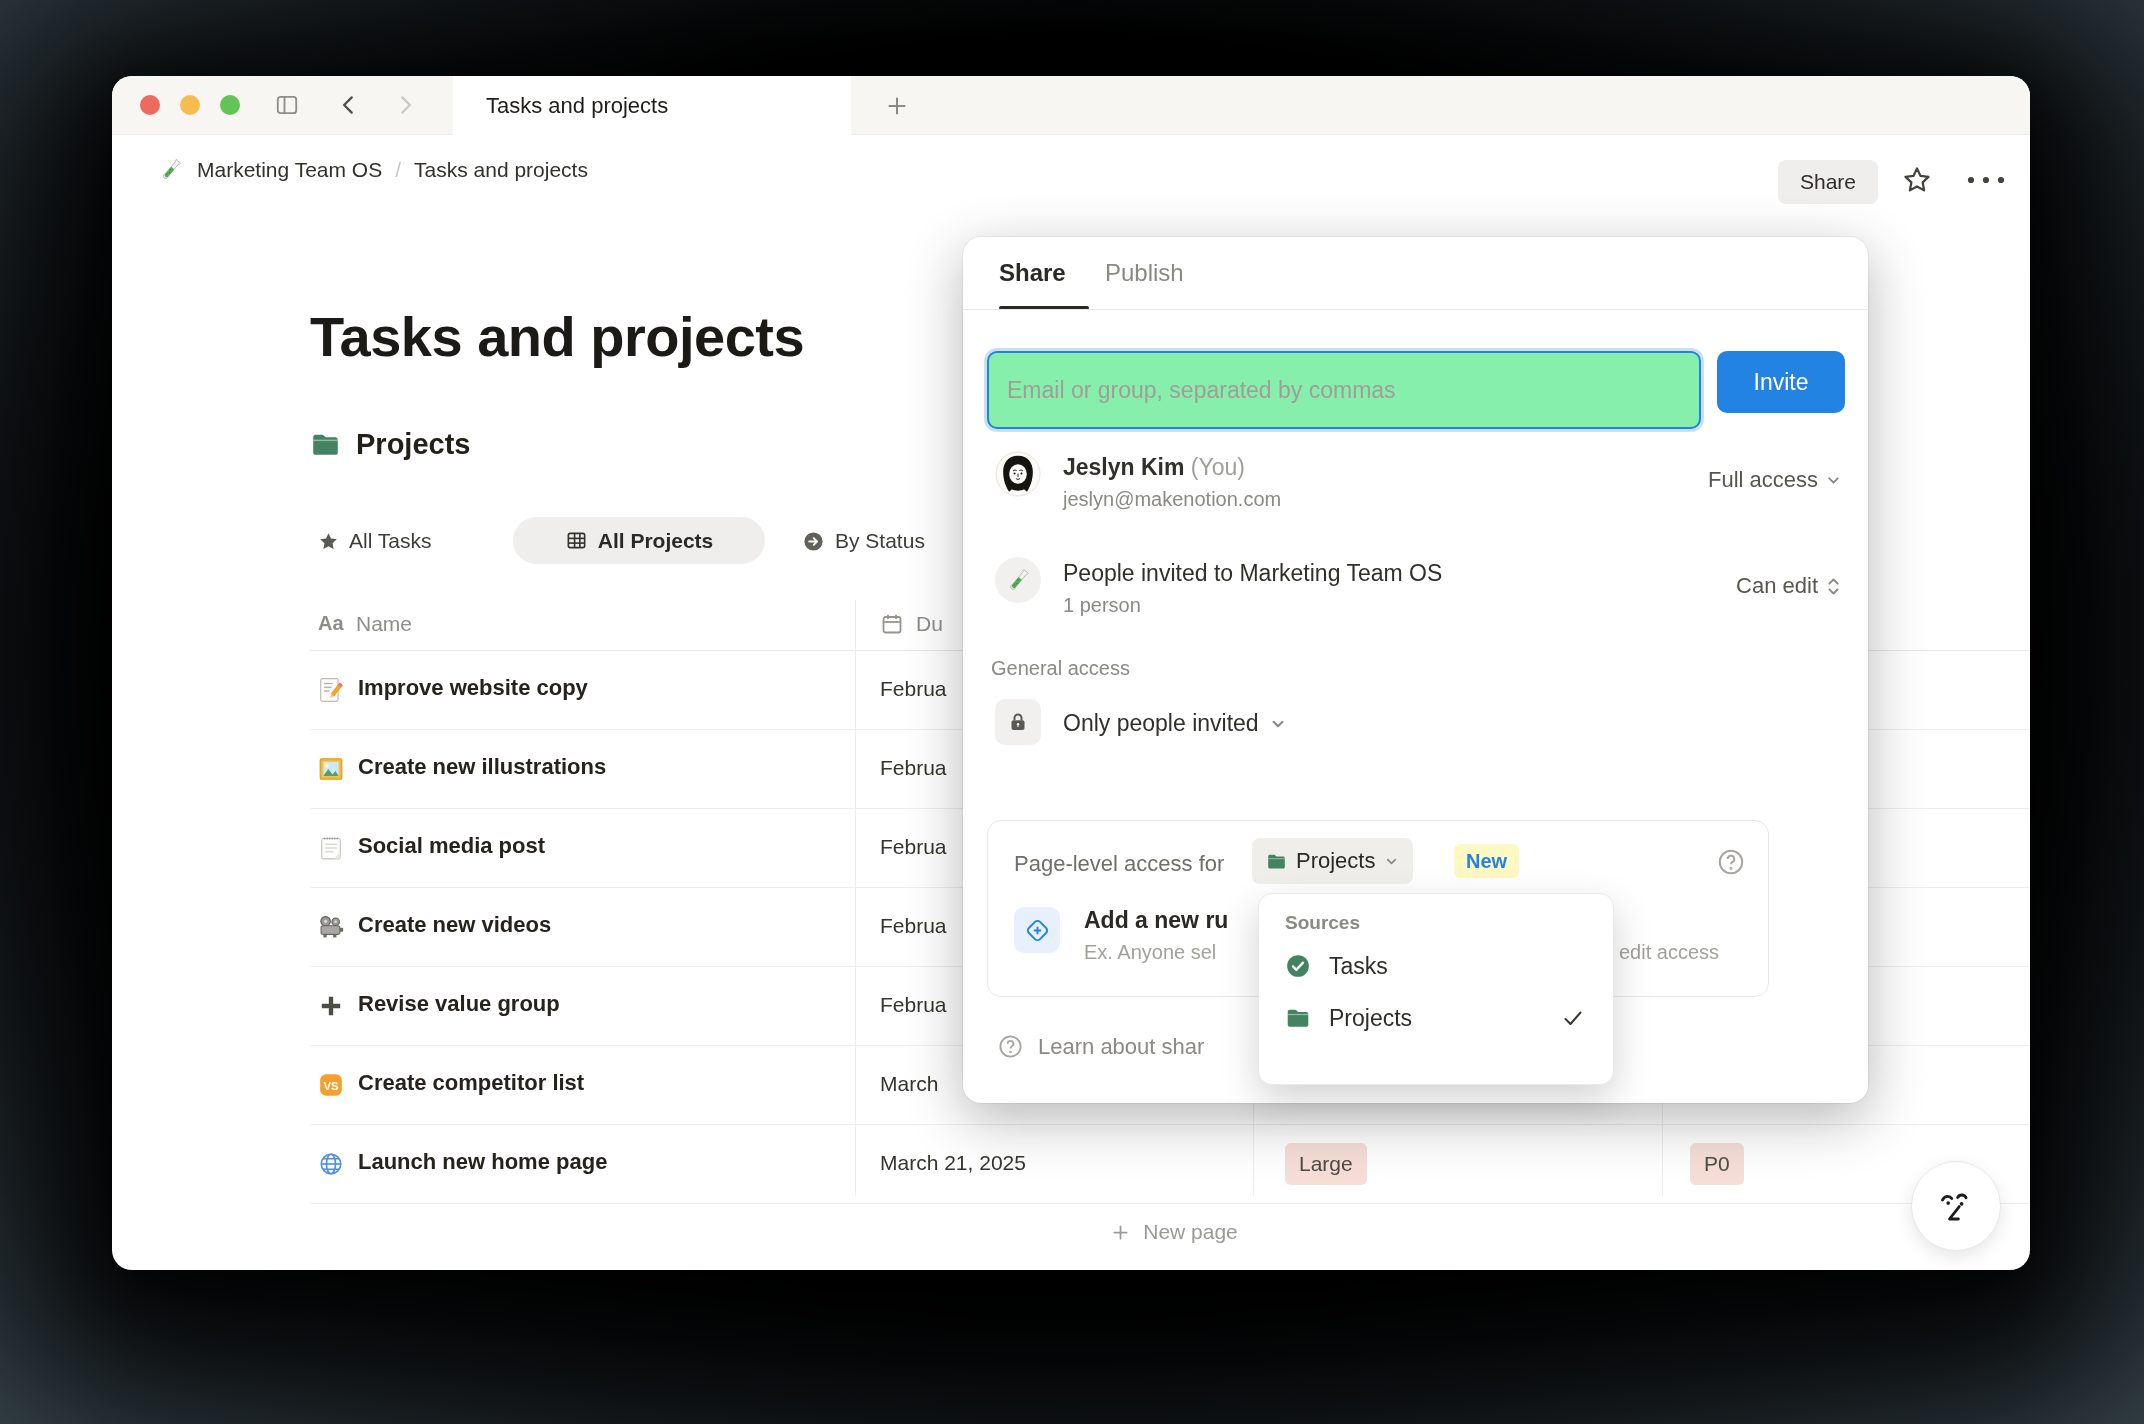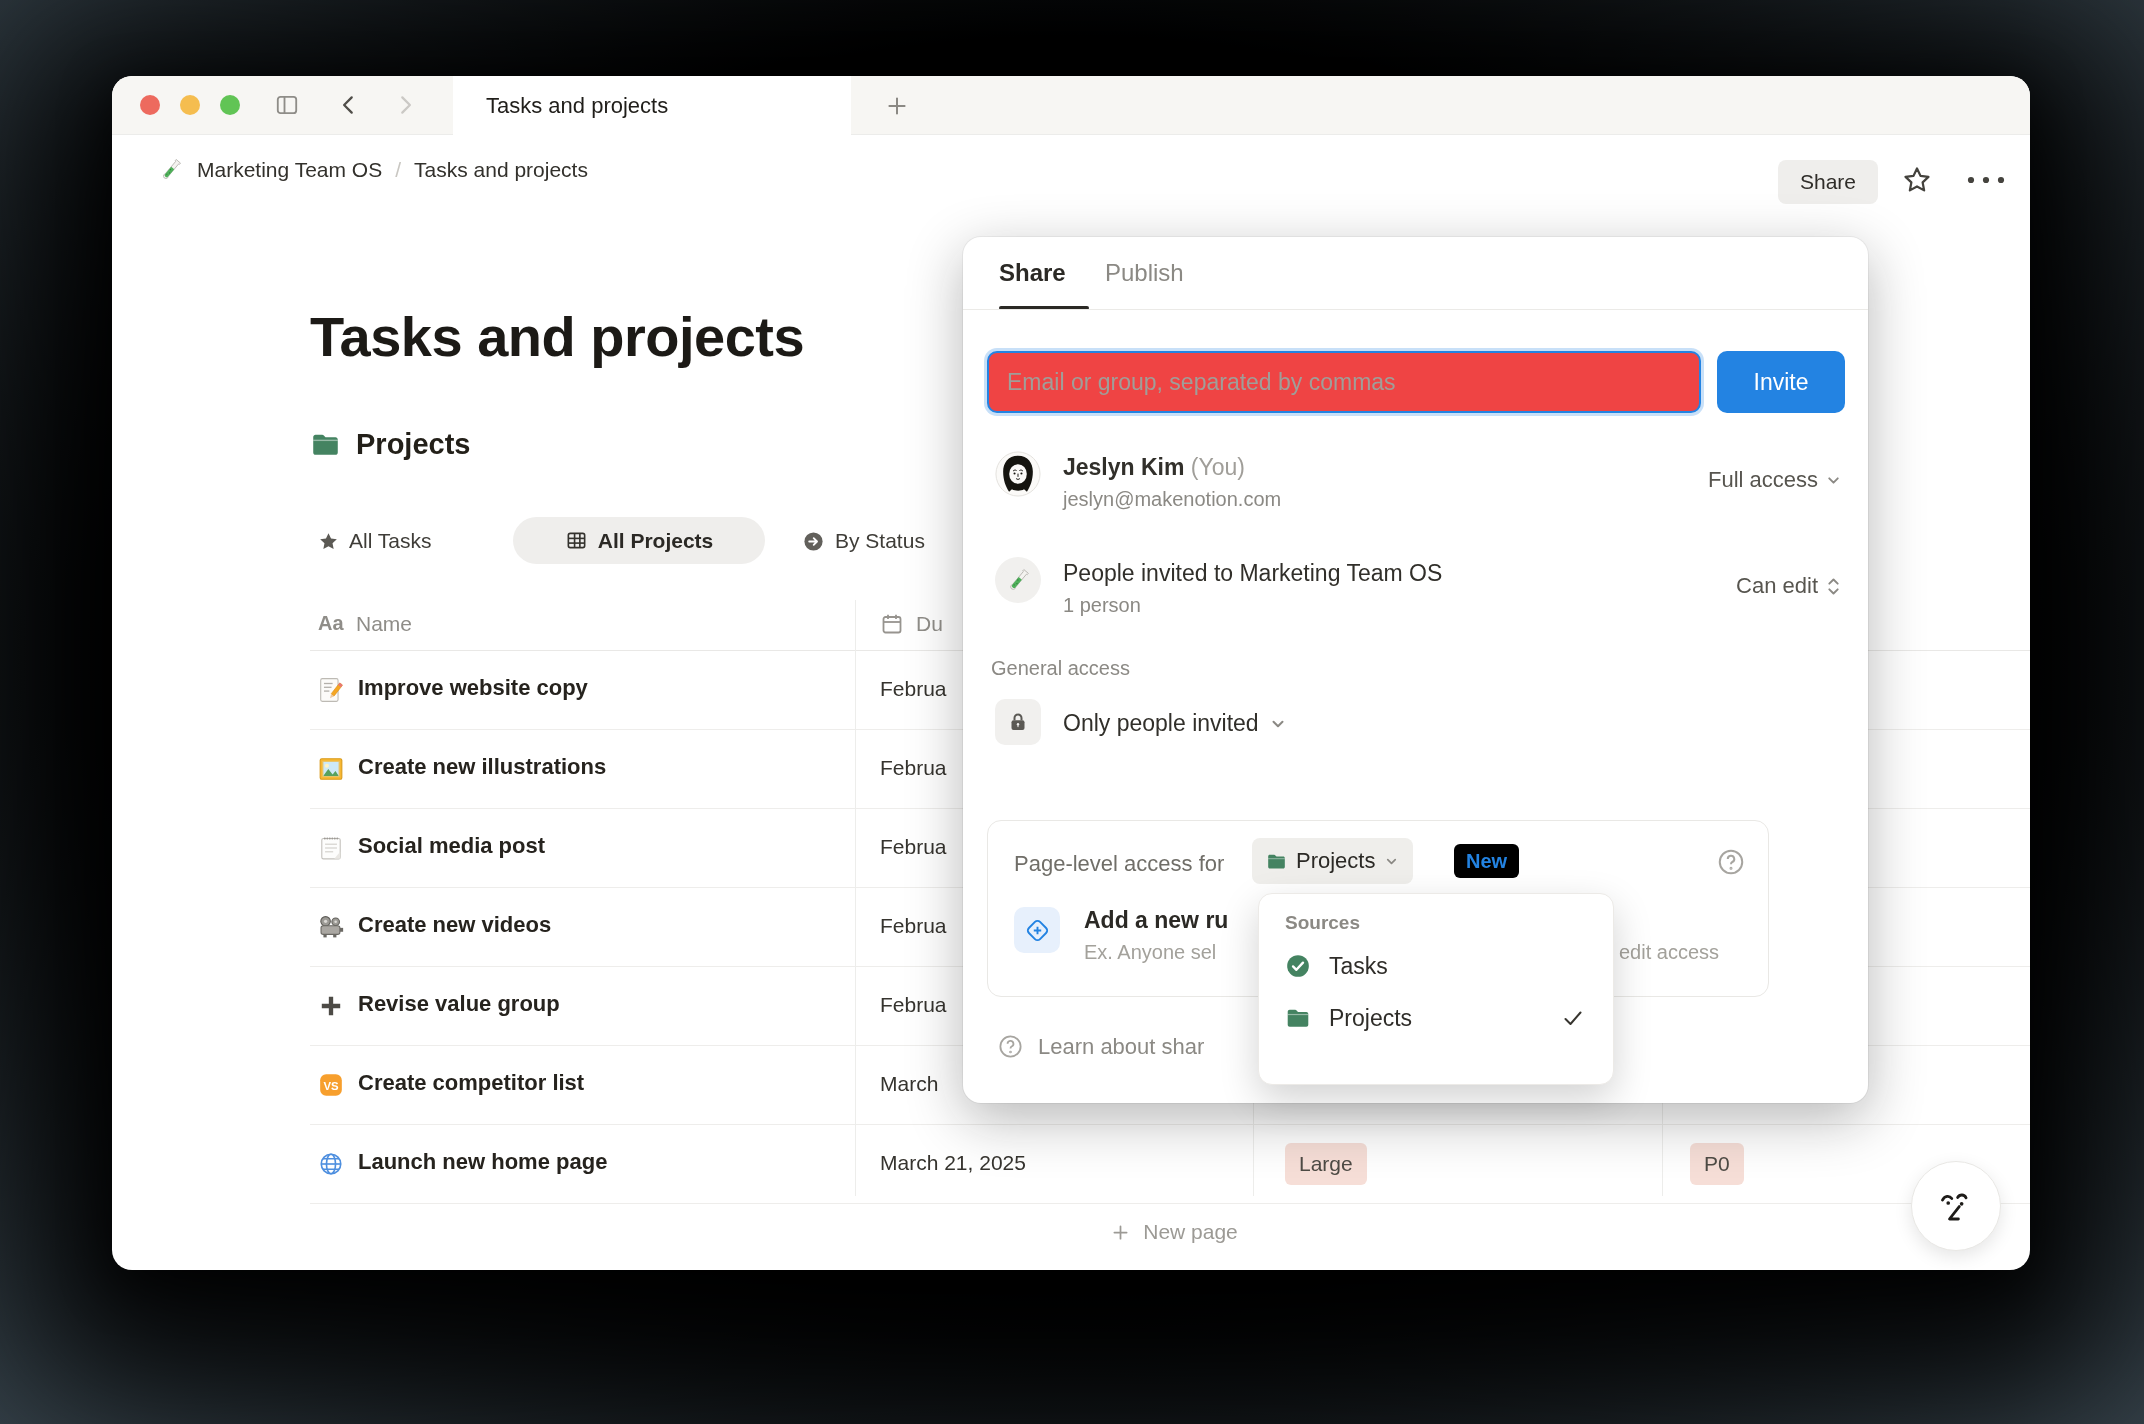--- a/index.html
+++ b/index.html
@@ -44,35 +44,35 @@
   .badge{position:absolute;top:18px;height:42px;border-radius:6px;background:#f6ded7;color:#4e4b45;font-size:21px;padding:0 14px;display:flex;align-items:center;}
   .b1{left:975px;} .b2{left:1380px;}
   .newpage{height:56px;gap:12px;padding-left:8px;color:#9c9a95;font-size:21px;justify-content:center;}
   
   .dialog{position:absolute;left:851px;top:161px;width:905px;height:866px;background:#fff;border-radius:18px;z-index:10;
           box-shadow:0 0 0 1px rgba(15,15,15,.05),0 16px 56px rgba(15,15,15,.30);}
   .dtab-share{position:absolute;left:36px;top:22px;font-size:24px;font-weight:700;color:#2b2925;}
   .dtab-publish{position:absolute;left:142px;top:22px;font-size:24px;color:#8b8984;}
   .dunderline{position:absolute;left:36px;top:69px;width:90px;height:4px;border-radius:2px;background:#2b2925;}
   .ddivider{position:absolute;left:0;right:0;top:72px;height:1px;background:#ebeae7;}
-  .dinput{position:absolute;left:24px;top:114px;width:714px;height:62px;border-radius:10px;background:#ef4444;border:2px solid #2383e2;box-shadow:0 0 0 3px rgba(35,131,226,.25);box-sizing:border-box;font-size:23px;color:#37352f;padding:0 18px;outline:none;font-family:inherit;}
+  .dinput{position:absolute;left:24px;top:114px;width:714px;height:78px;border-radius:10px;background:#86efac;border:2px solid #2383e2;box-shadow:0 0 0 3px rgba(35,131,226,.25);box-sizing:border-box;font-size:23px;color:#37352f;padding:0 18px;outline:none;font-family:inherit;}
   .dinput::placeholder{color:#a09e99;}
   .invite{position:absolute;left:754px;top:114px;width:128px;height:62px;border-radius:10px;background:#2383e2;color:#fff;font-size:23px;font-weight:500;justify-content:center;}
   .avatar46{position:absolute;width:46px;height:46px;border-radius:50%;}
   .pname{position:absolute;left:100px;font-size:23px;font-weight:600;color:#312f2a;}
   .pyou{font-weight:400;color:#a09e99;}
   .psub{position:absolute;left:100px;font-size:20px;color:#8b8984;}
   .acc{position:absolute;right:26px;gap:7px;font-size:22px;color:#57554f;}
   .glabel{position:absolute;left:28px;top:420px;font-size:20px;color:#8b8984;}
   .tile46{position:absolute;width:46px;height:46px;border-radius:10px;background:#f1f0ee;justify-content:center;}
   .lockline{position:absolute;left:100px;top:473px;gap:10px;font-size:23px;color:#312f2a;font-weight:500;}
   .card{position:absolute;left:24px;top:583px;width:782px;height:177px;border:1px solid #e9e8e5;border-radius:14px;box-sizing:border-box;}
   .pl-label{position:absolute;left:26px;top:30px;font-size:22px;color:#706e68;}
   .pl-pill{position:absolute;left:264px;top:17px;height:46px;border-radius:8px;background:#efeeeb;padding:0 14px;gap:9px;font-size:22px;color:#2b2925;font-weight:500;}
-  .pl-new{position:absolute;left:466px;top:23px;height:34px;border-radius:6px;background:#000000;color:#2383e2;font-size:20px;font-weight:600;padding:0 12px;display:flex;align-items:center;}
+  .pl-new{position:absolute;left:466px;top:23px;height:34px;border-radius:6px;background:#fef9c3;color:#2383e2;font-size:20px;font-weight:600;padding:0 12px;display:flex;align-items:center;}
   .pl-help{position:absolute;right:22px;top:26px;width:30px;height:30px;}
   .rule-tile{position:absolute;left:26px;top:86px;width:46px;height:46px;border-radius:10px;background:#e7f0fc;justify-content:center;}
   .rule-title{position:absolute;left:96px;top:86px;font-size:23px;font-weight:700;color:#2b2925;}
   .rule-hint{position:absolute;left:96px;top:120px;font-size:20px;color:#a3a19b;}
   .rule-frag{position:absolute;left:631px;top:120px;font-size:20px;color:#a3a19b;}
   .learn{position:absolute;left:34px;top:796px;gap:14px;font-size:22px;color:#8b8984;}
   .copylink{position:absolute;left:663px;top:778px;width:217px;height:62px;border-radius:10px;border:1px solid #e4e3e0;background:#fff;box-shadow:0 1px 3px rgba(0,0,0,.06);justify-content:center;gap:11px;font-size:23px;font-weight:600;color:#2f2d29;}
   
   .popup{position:absolute;left:1146px;top:817px;width:356px;height:192px;background:#fff;border-radius:14px;border:1px solid #eceae7;z-index:30;
          box-shadow:0 14px 38px rgba(0,0,0,.18);box-sizing:border-box;padding-top:12px;}

